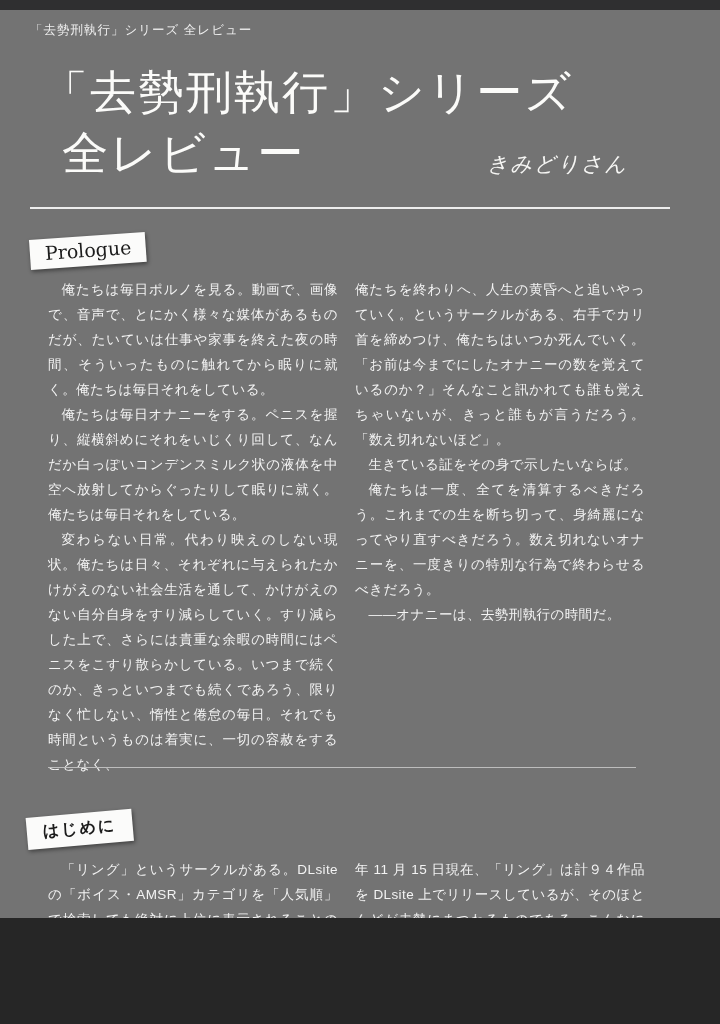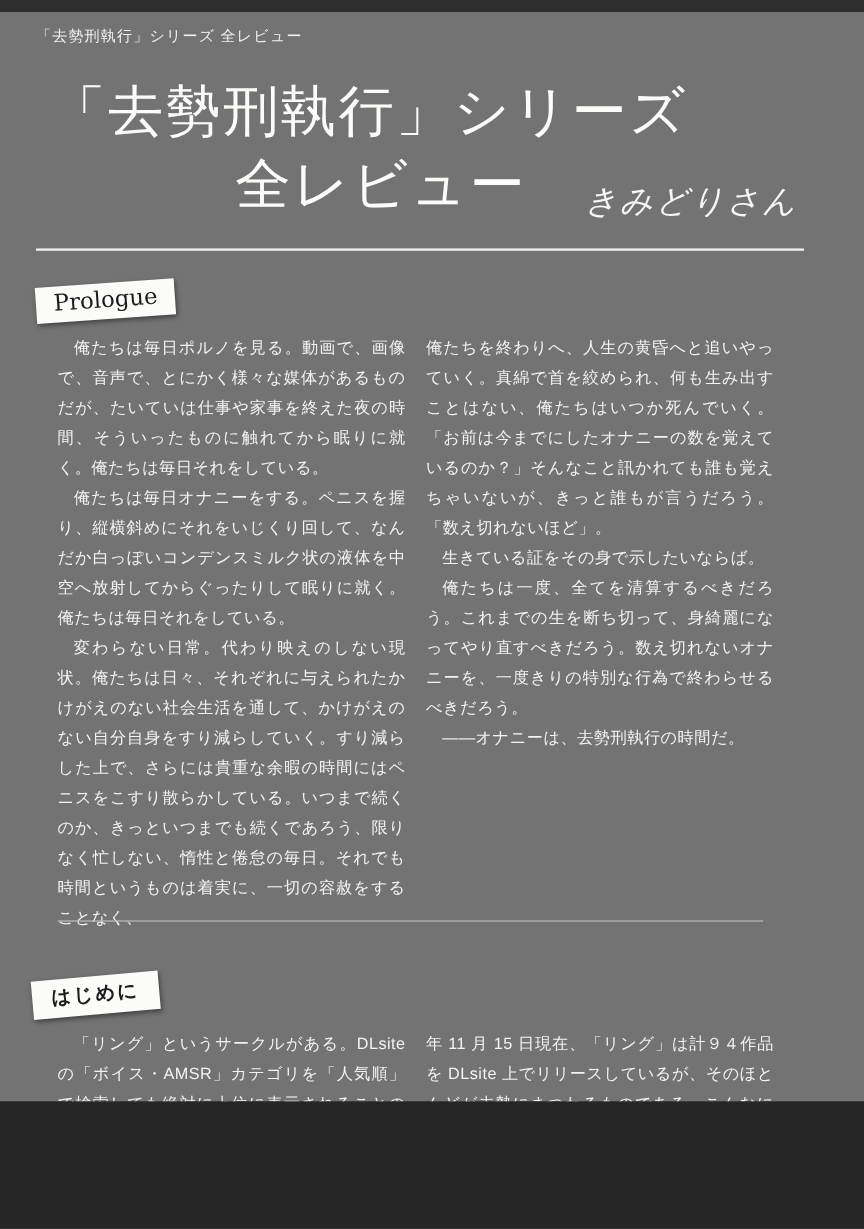--- a/index.html
+++ b/index.html
@@ -15,26 +15,26 @@
     font-size:12.5px; letter-spacing:1px; color:#efefef;
   }
 
   .title {
     position:absolute; left:42px; top:62px; margin:0;
     font-family:"DejaVu Serif","Liberation Serif",serif;
     font-weight:500; font-size:46px; line-height:61px;
     letter-spacing:2px; color:#fbfbf9;
   }
   .title-line { display:block; }
-  .title-line.second { padding-left:20px;text-align:center; }
+  .title-line.second { padding-left:20px; }
 
   .author {
     position:absolute; left:487px; top:150px;
     font-family:Liberation Mono, monospace;
-    font-style:italic; font-size:27px; letter-spacing:2px; color:#f6f6f4;
+    font-style:italic; font-size:21px; letter-spacing:2px; color:#f6f6f4;
   }
 
   .divider { position:absolute; }
   .divider-title { left:30px; top:207px; width:640px; height:2px; background:#ededed; }
   .divider-section { left:48px; top:767px; width:588px; height:1px; background:#bdbdbd; }
 
   .section-label {
     position:absolute; background:#fbfbfa; color:#1c1c1c;
     transform-origin:left center;
     box-shadow:1px 2px 4px rgba(0,0,0,.45);
@@ -89,21 +89,21 @@
 
   <div class="section-label prologue-label">Prologue</div>
 
   <div class="columns prologue-columns">
     <div class="col">
       <p class="para indent">俺たちは毎日ポルノを見る。動画で、画像で、音声で、とにかく様々な媒体があるものだが、たいていは仕事や家事を終えた夜の時間、そういったものに触れてから眠りに就く。俺たちは毎日それをしている。</p>
       <p class="para indent">俺たちは毎日オナニーをする。ペニスを握り、縦横斜めにそれをいじくり回して、なんだか白っぽいコンデンスミルク状の液体を中空へ放射してからぐったりして眠りに就く。俺たちは毎日それをしている。</p>
       <p class="para indent">変わらない日常。代わり映えのしない現状。俺たちは日々、それぞれに与えられたかけがえのない社会生活を通して、かけがえのない自分自身をすり減らしていく。すり減らした上で、さらには貴重な余暇の時間にはペニスをこすり散らかしている。いつまで続くのか、きっといつまでも続くであろう、限りなく忙しない、惰性と倦怠の毎日。それでも時間というものは着実に、一切の容赦をすることなく、</p>
     </div>
     <div class="col">
-      <p class="para">俺たちを終わりへ、人生の黄昏へと追いやっていく。真綿で首を絞められ、何も生み出すことはない、俺たちはいつか死んでいく。「お前は今までにしたオナニーの数を覚えているのか？」そんなこと訊かれても誰も覚えちゃいないが、きっと誰もが言うだろう。「数え切れないほど」。</p>
+      <p class="para">俺たちを終わりへ、人生の黄昏へと追いやっていく。というサークルがある、右手でカリ首を締めつけ、俺たちはいつか死んでいく。「お前は今までにしたオナニーの数を覚えているのか？」そんなこと訊かれても誰も覚えちゃいないが、きっと誰もが言うだろう。「数え切れないほど」。</p>
       <p class="para indent">生きている証をその身で示したいならば。</p>
       <p class="para indent">俺たちは一度、全てを清算するべきだろう。これまでの生を断ち切って、身綺麗になってやり直すべきだろう。数え切れないオナニーを、一度きりの特別な行為で終わらせるべきだろう。</p>
       <p class="para indent">――オナニーは、去勢刑執行の時間だ。</p>
     </div>
   </div>
 
   <div class="divider divider-section"></div>
 
   <div class="section-label hajimeni-label">はじめに</div>
 

